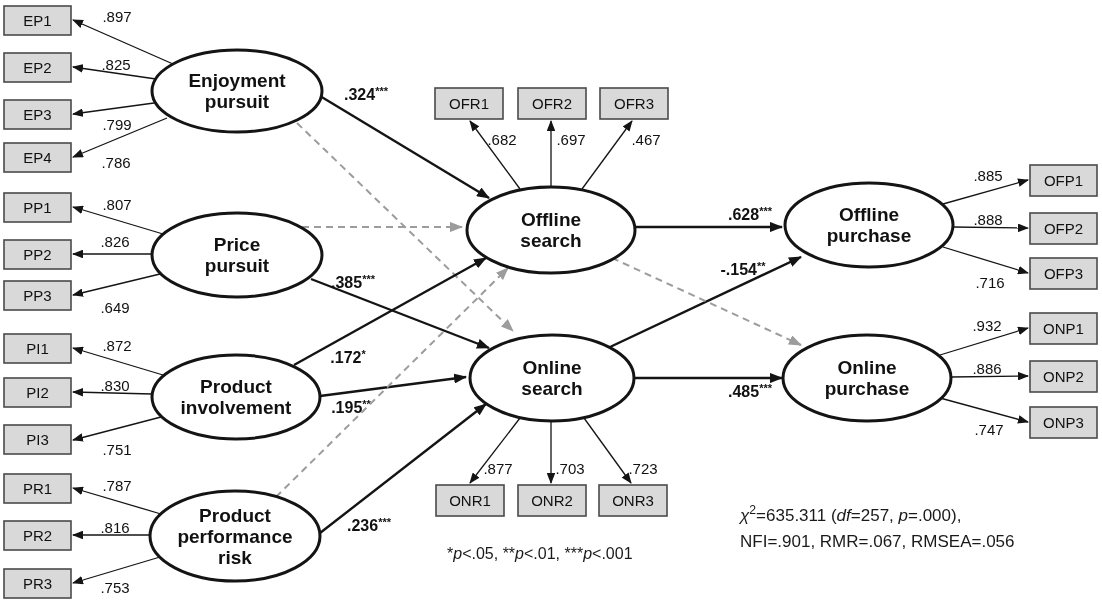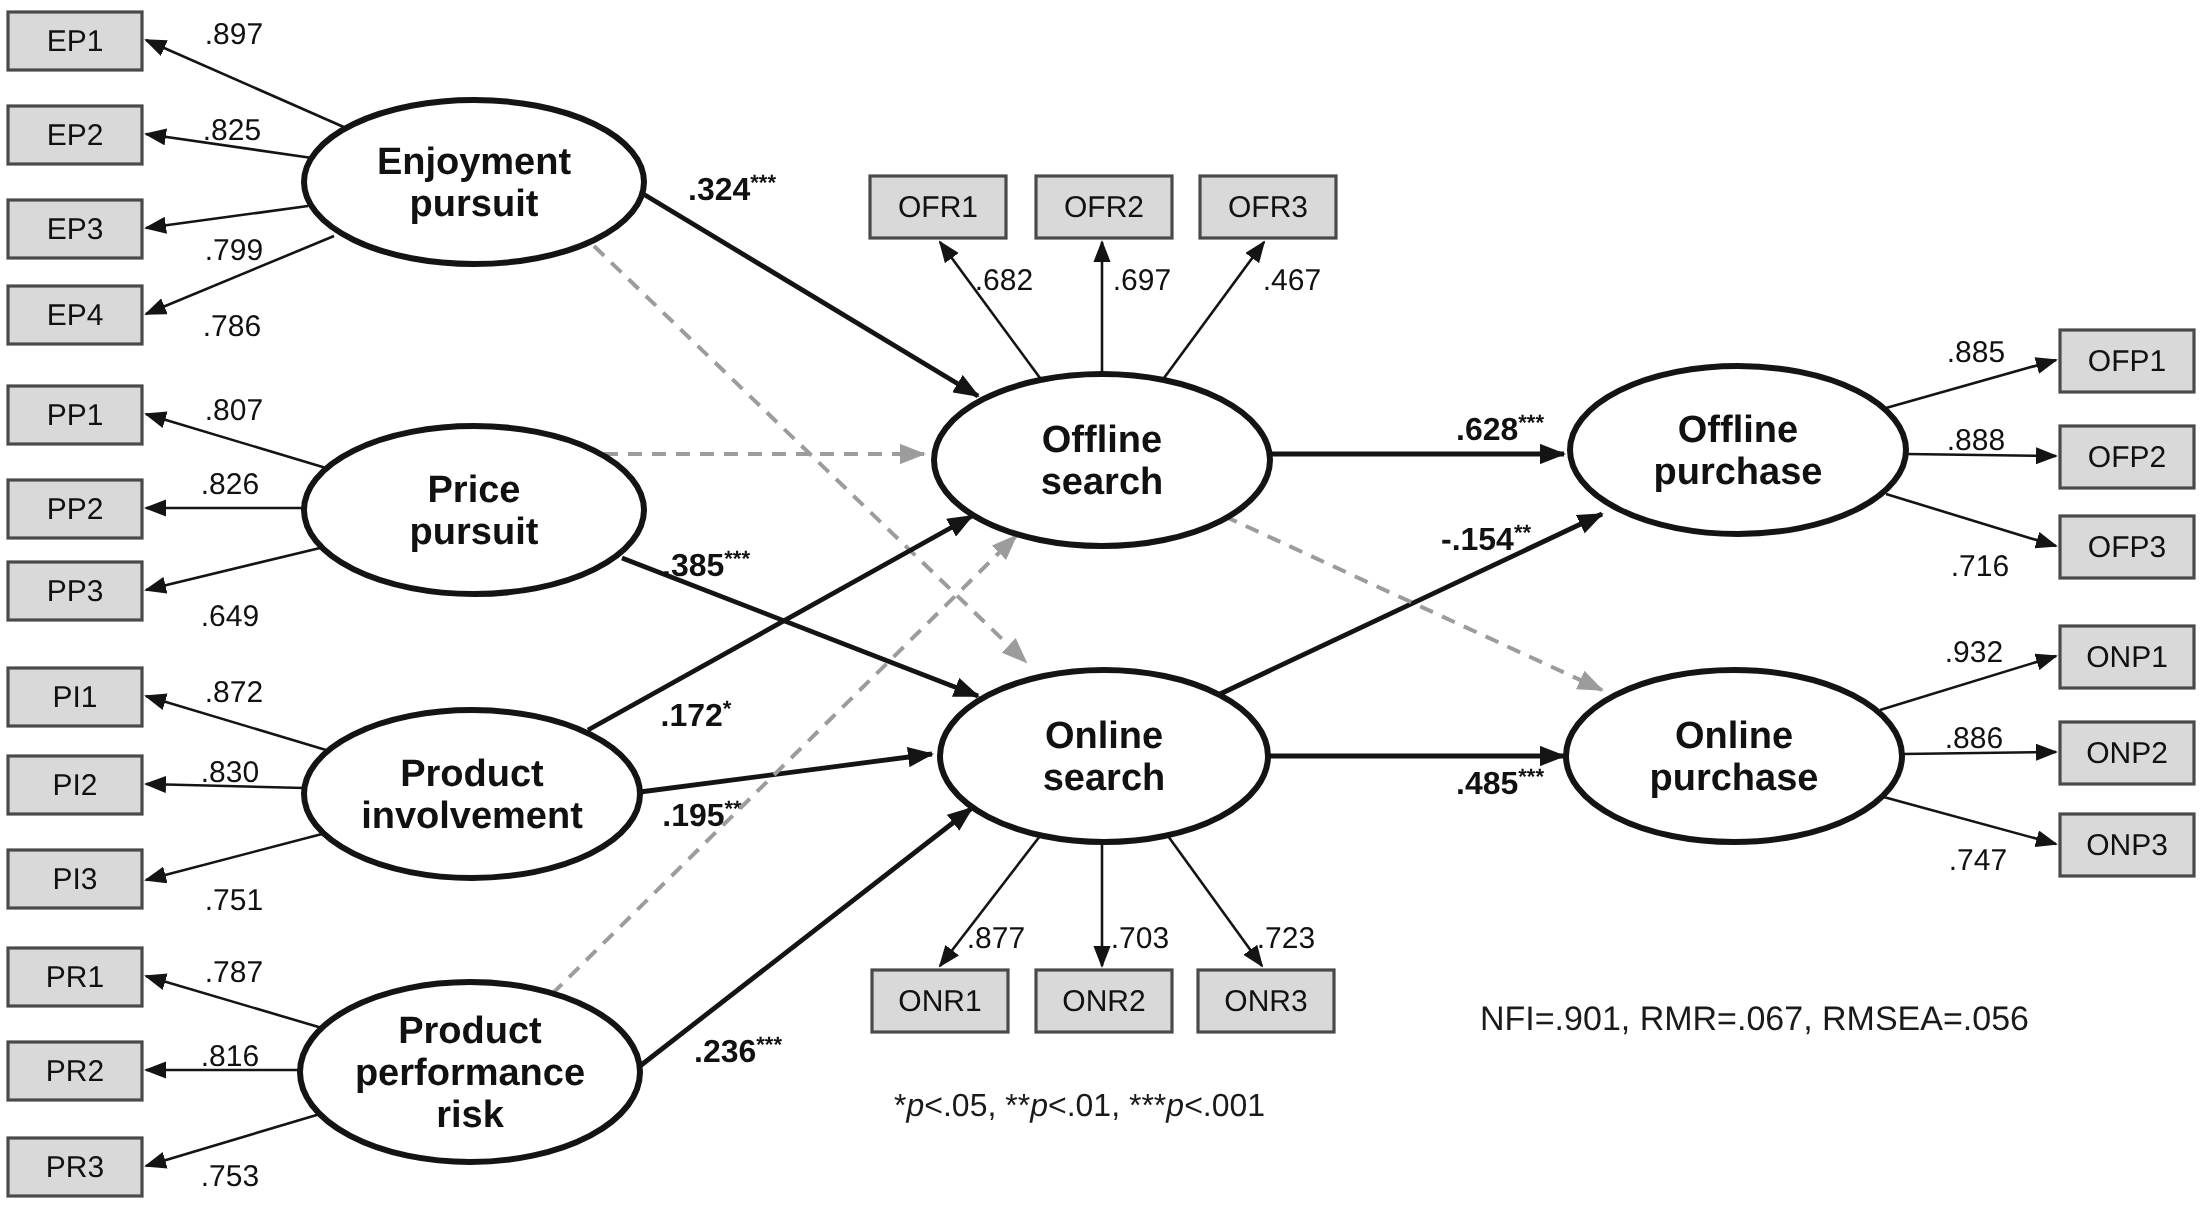--- a/index.html
+++ b/index.html
@@ -164,16 +164,17 @@
       <ellipse cx="551" cy="230" rx="84" ry="43" fill="#ffffff" stroke="#141414" stroke-width="3"></ellipse>
       <text text-anchor="middle" class="ellab"><tspan x="551" y="226">Offline</tspan><tspan x="551" y="247">search</tspan></text>
       <ellipse cx="552" cy="378" rx="82" ry="43" fill="#ffffff" stroke="#141414" stroke-width="3"></ellipse>
       <text text-anchor="middle" class="ellab"><tspan x="552" y="374">Online</tspan><tspan x="552" y="395">search</tspan></text>
       <ellipse cx="869" cy="225" rx="84" ry="42" fill="#ffffff" stroke="#141414" stroke-width="3"></ellipse>
       <text text-anchor="middle" class="ellab"><tspan x="869" y="221">Offline</tspan><tspan x="869" y="242">purchase</tspan></text>
       <ellipse cx="867" cy="378" rx="84" ry="43" fill="#ffffff" stroke="#141414" stroke-width="3"></ellipse>
       <text text-anchor="middle" class="ellab"><tspan x="867" y="374">Online</tspan><tspan x="867" y="395">purchase</tspan></text>
     </svg>
   <div id="fit-stats" class="overlay">
+      <div><span class="it">χ</span><span class="sup">2</span><span>=635.311 (</span><span class="it">df</span><span>=257, </span><span class="it">p</span><span>=.000),</span></div>
       <div><span>NFI=.901, RMR=.067, RMSEA=.056</span></div>
     </div>
   <div id="sig-note" class="overlay"><span>*</span><span class="it">p</span><span>&lt;.05, </span><span>**</span><span class="it">p</span><span>&lt;.01, </span><span>***</span><span class="it">p</span><span>&lt;.001</span></div>
 </div>
 
 </body></html>

